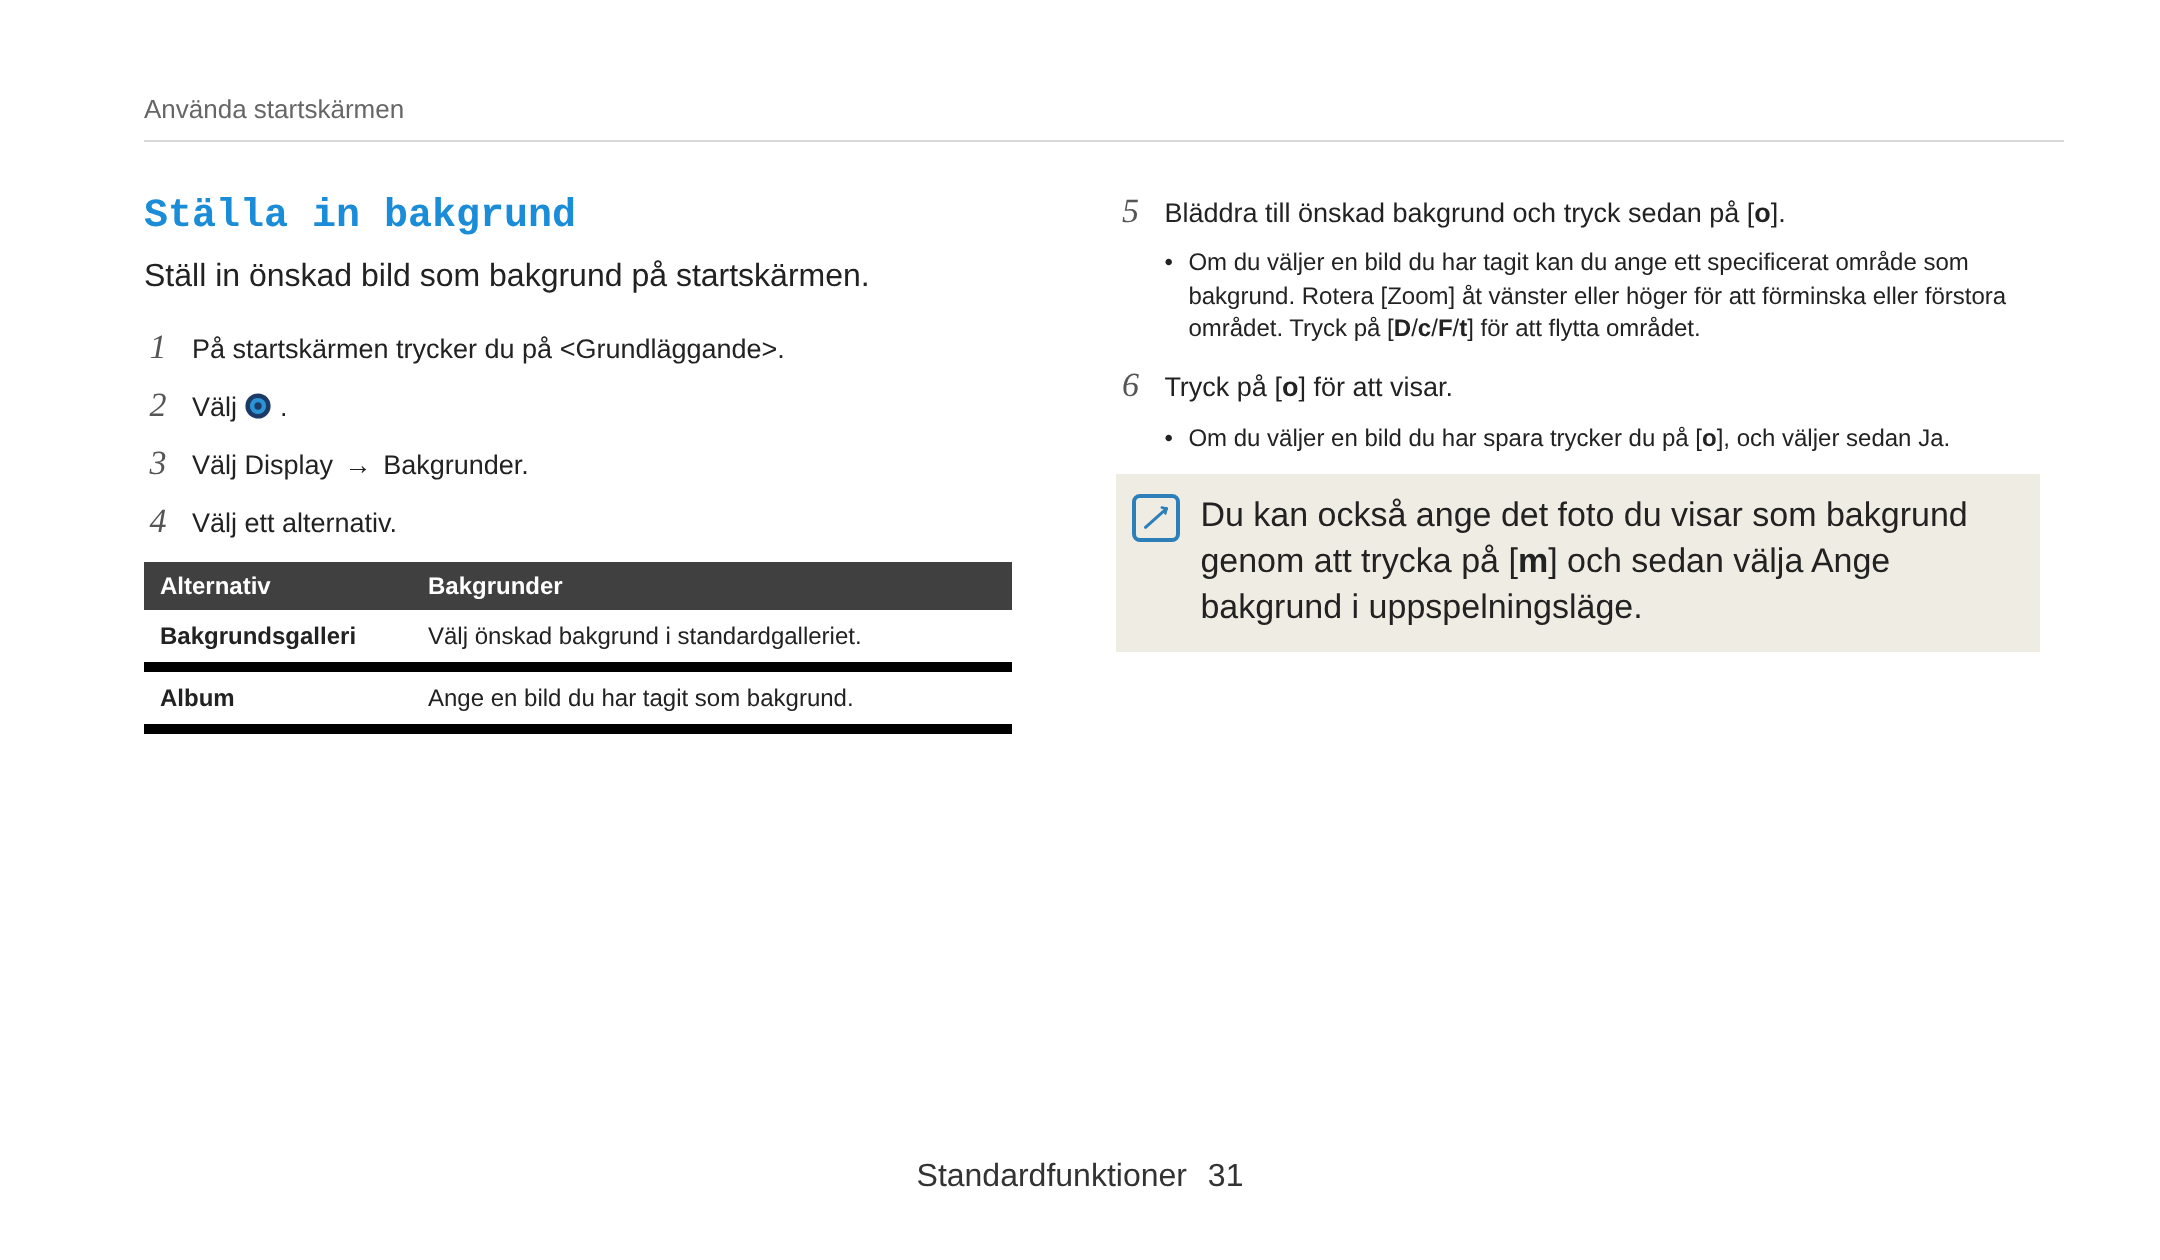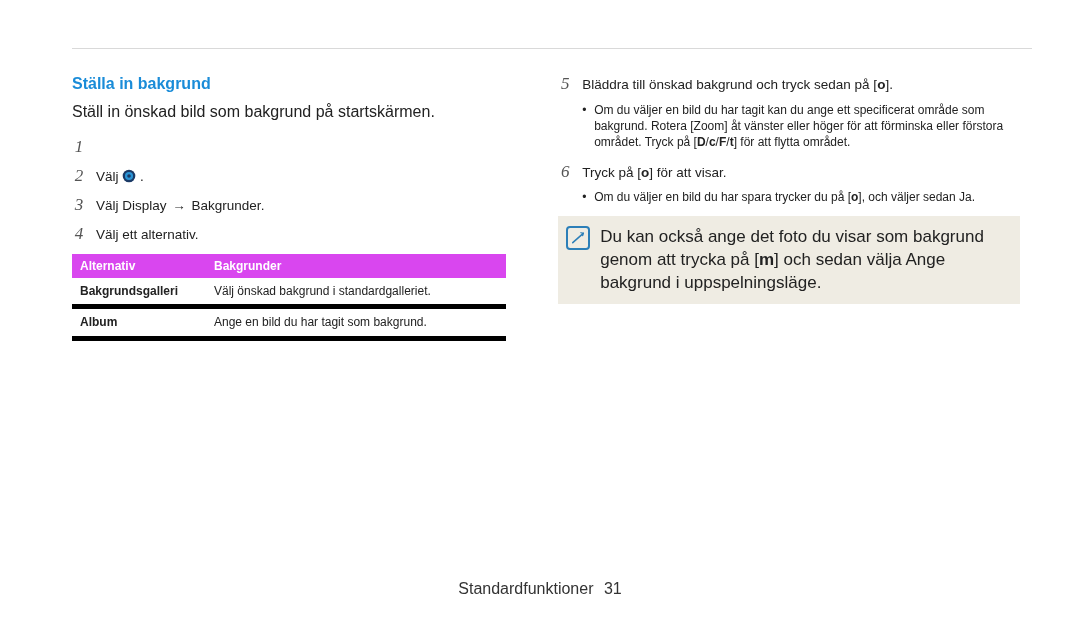--- a/index.html
+++ b/index.html
@@ -33,22 +33,23 @@
   }
   .columns {
     display: flex;
     gap: 52px;
   }
   .col-left { width: 440px; }
   .col-right { width: 468px; }
   h2.section-title {
     color: #1a8cd8;
     font-weight: 600;
-    font-size: 16px;
+    font-size: 20px;
     margin: 0 0 6px 0;
+    font-family: Liberation Mono, monospace;
   }
   .intro {
     font-size: 16px;
     margin: 2px 0 14px 0;
   }
   .step {
     display: flex;
     gap: 10px;
     margin-bottom: 6px;
     font-size: 13.5px;
@@ -71,21 +72,21 @@
     vertical-align: -2px;
   }
   .arrow { margin: 0 2px; }
   .table {
     width: 100%;
     border-collapse: collapse;
     margin-top: 8px;
     font-size: 12px;
   }
   .table th {
-    background: #d946ef;
+    background: #404040;
     color: #fff;
     text-align: left;
     font-weight: 600;
     padding: 4px 8px;
   }
   .table td {
     padding: 5px 8px;
     border-bottom: 5px solid #000000;
   }
   .table td:first-child { font-weight: 700; width: 118px; }
@@ -127,30 +128,34 @@
     text-align: center;
     font-size: 16px;
     color: #333;
   }
   .footer .pg { margin-left: 6px; }
 </style>
 </head>
 <body>
 
 <div class="page">
+  <div class="breadcrumb">Använda startskärmen</div>
   <hr class="hr">
 
   <div class="columns">
 
     <div class="col-left">
       <h2 class="section-title">Ställa in bakgrund</h2>
       <p class="intro">Ställ in önskad bild som bakgrund på startskärmen.</p>
 
       <div class="step">
         <span class="num">1</span>
+        <span class="body">
+          <span>På startskärmen trycker du på </span><span class="b">&lt;Grundläggande&gt;</span><span>.</span>
+        </span>
       </div>
 
       <div class="step">
         <span class="num">2</span>
         <span class="body">
           <span>Välj </span>
           <span class="wheel-icon">
             <svg viewBox="0 0 20 20" width="14" height="14">
               <circle cx="10" cy="10" r="9" fill="#1b3a66"></circle>
               <circle cx="10" cy="10" r="5.8" fill="#2a94d6"></circle>

